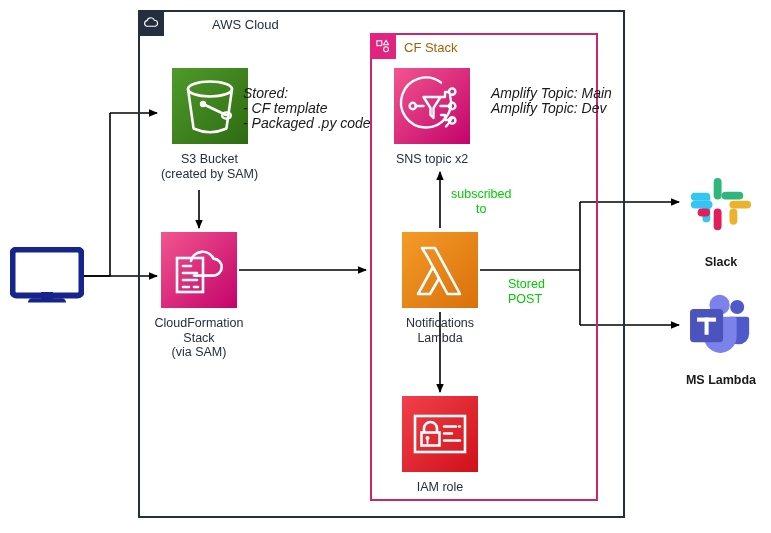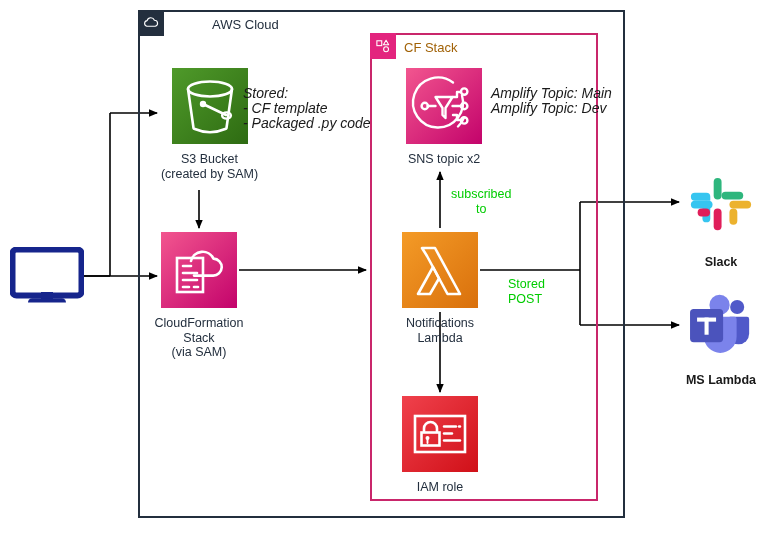--- a/index.html
+++ b/index.html
@@ -199,21 +199,21 @@
           <path d="M22,55 h6"></path>
           <path d="M33,55 h4"></path>
         </g>
       </svg>
     </div>
     <div class="node-label">CloudFormation
 Stack
 (via SAM)</div>
   </div>
 
-  <div class="node" style="left:408px; top:68px; width:72px;">
+  <div class="node" style="left:396px; top:68px; width:72px;">
     <div class="node-icon">
       <svg width="76" height="76" viewBox="0 0 76 76">
         <rect x="0" y="0" width="76" height="76" fill="url(#gradPink)"></rect>
         <g fill="none" stroke="#ffffff" stroke-width="2.4" stroke-linecap="round" stroke-linejoin="round">
           <path d="M47,14.5 a25,25 0 1,0 9,13 M52,58.5 a25,25 0 0,0 6,-9"></path>
           <path d="M29.5,29 L46.5,29 L39.5,40 L39.5,50 L36.5,47 L36.5,40 z"></path>
           <path d="M21.5,38 L29.5,38"></path>
           <path d="M46.5,38 L55,38"></path>
           <path d="M47,29 L51,29 L51,24 L55,24"></path>
           <path d="M47,47 L51,47 L51,52 L55,52"></path>

